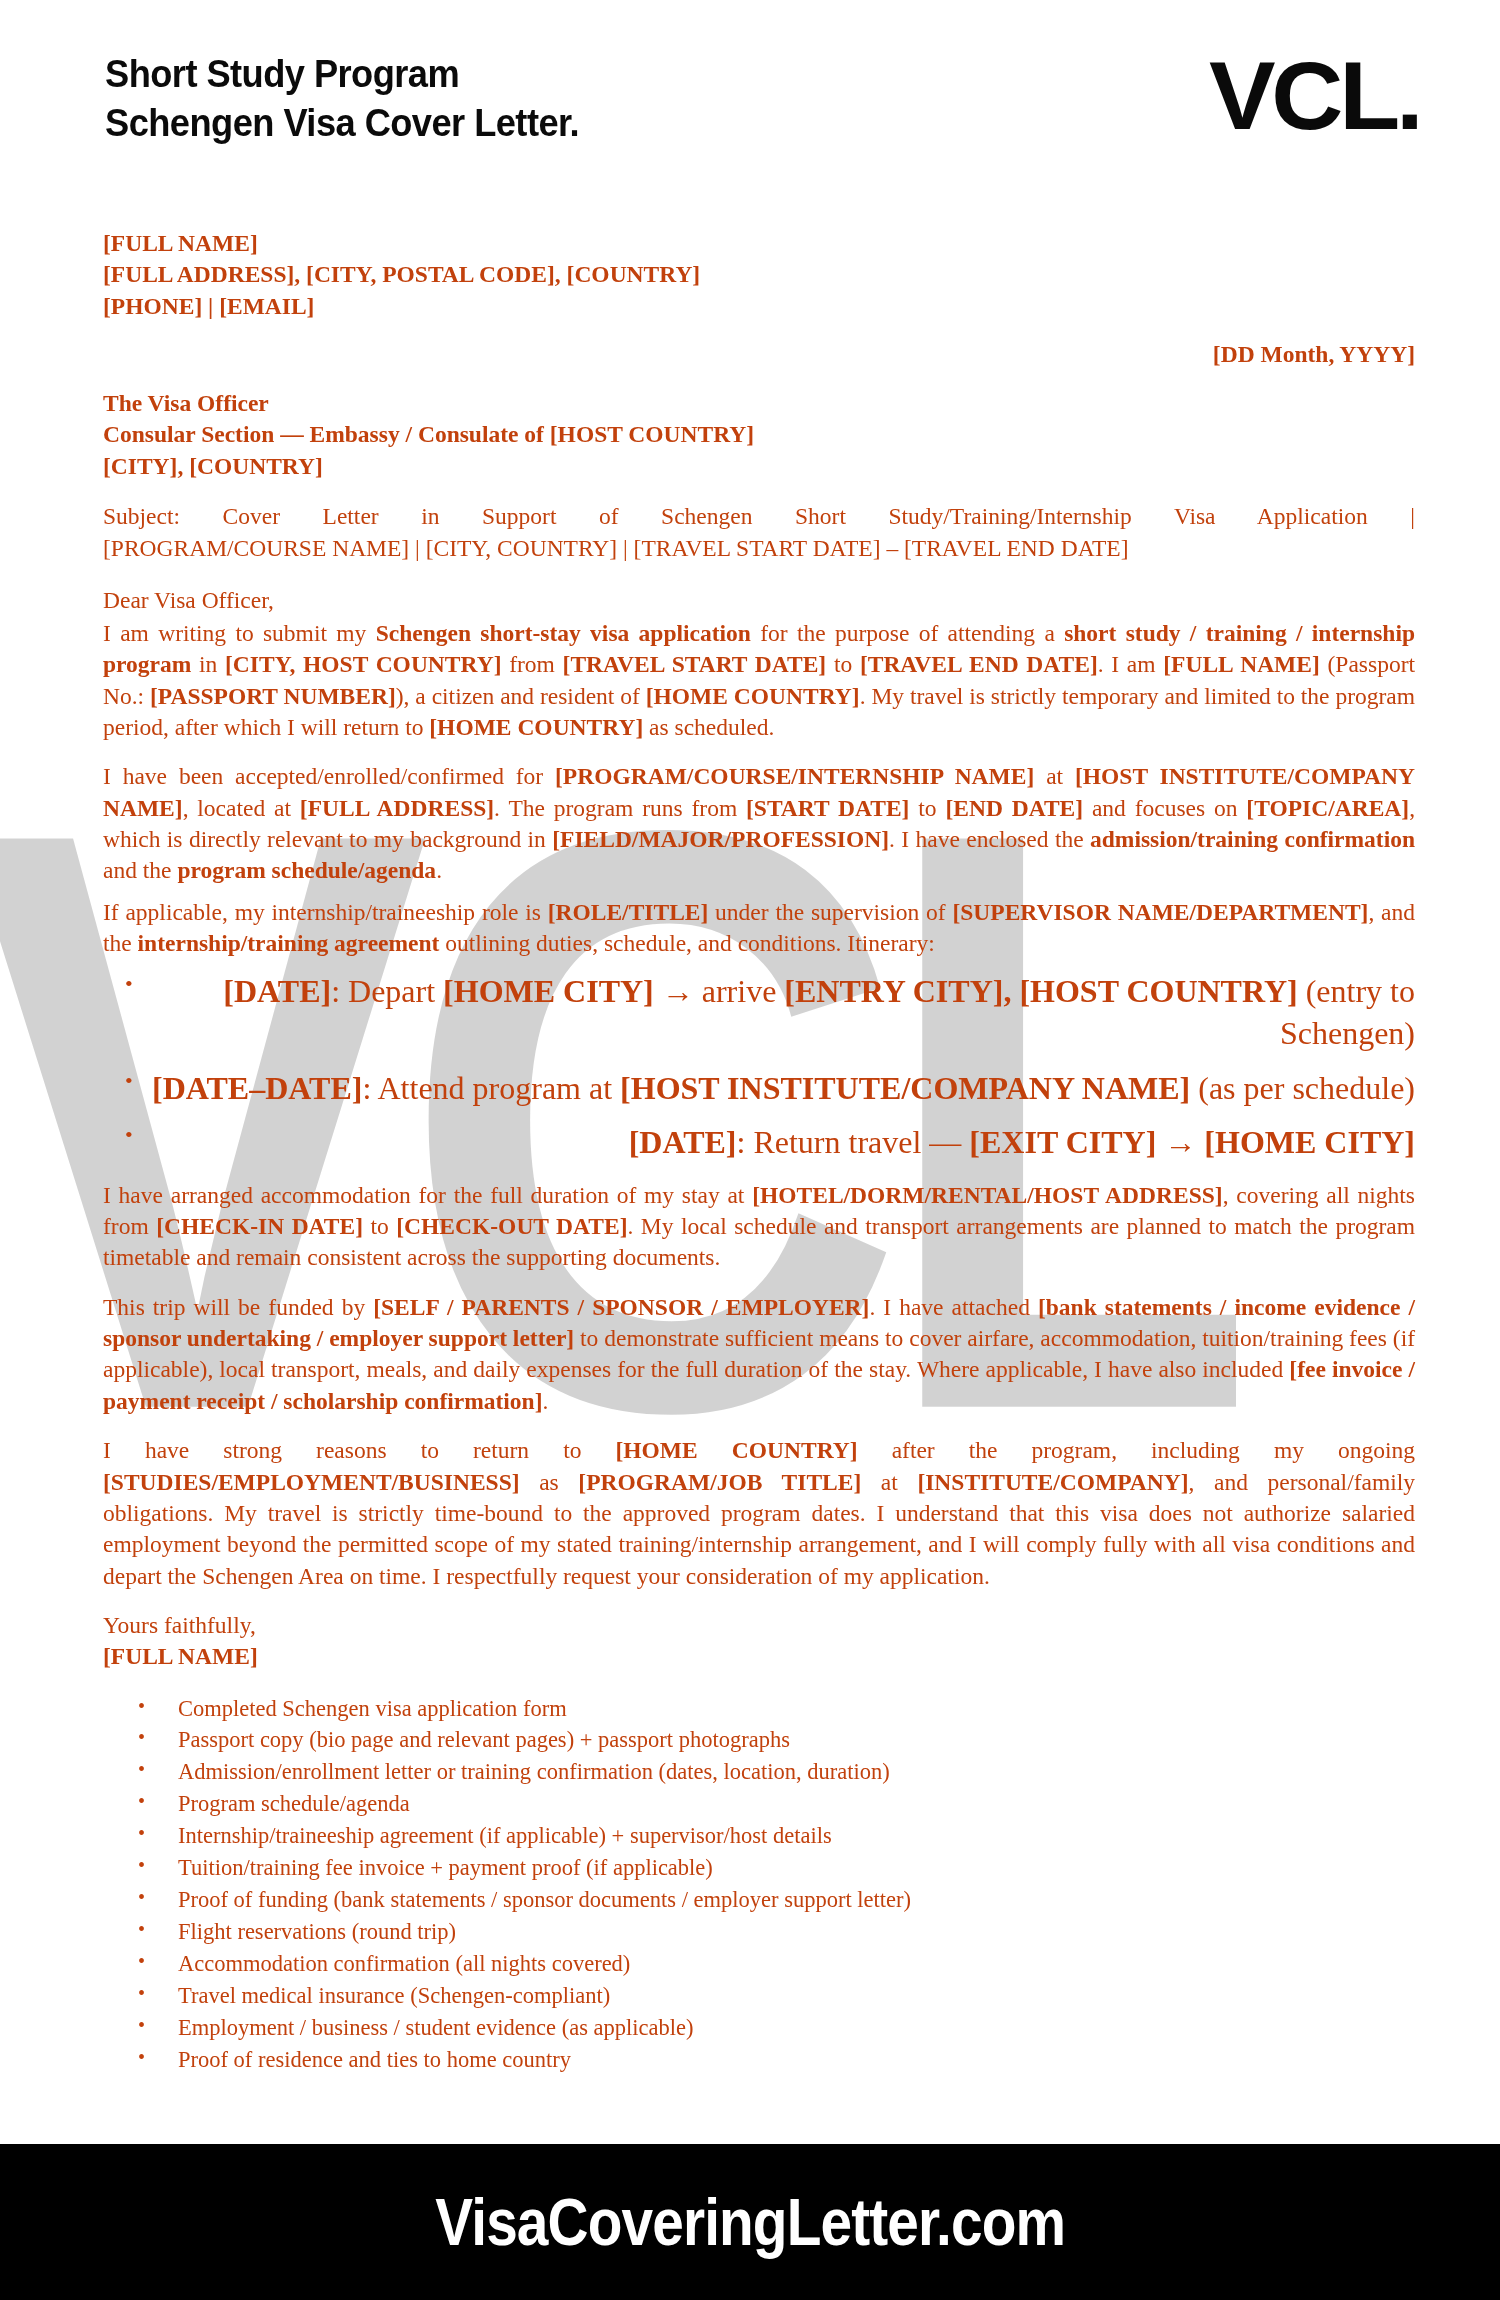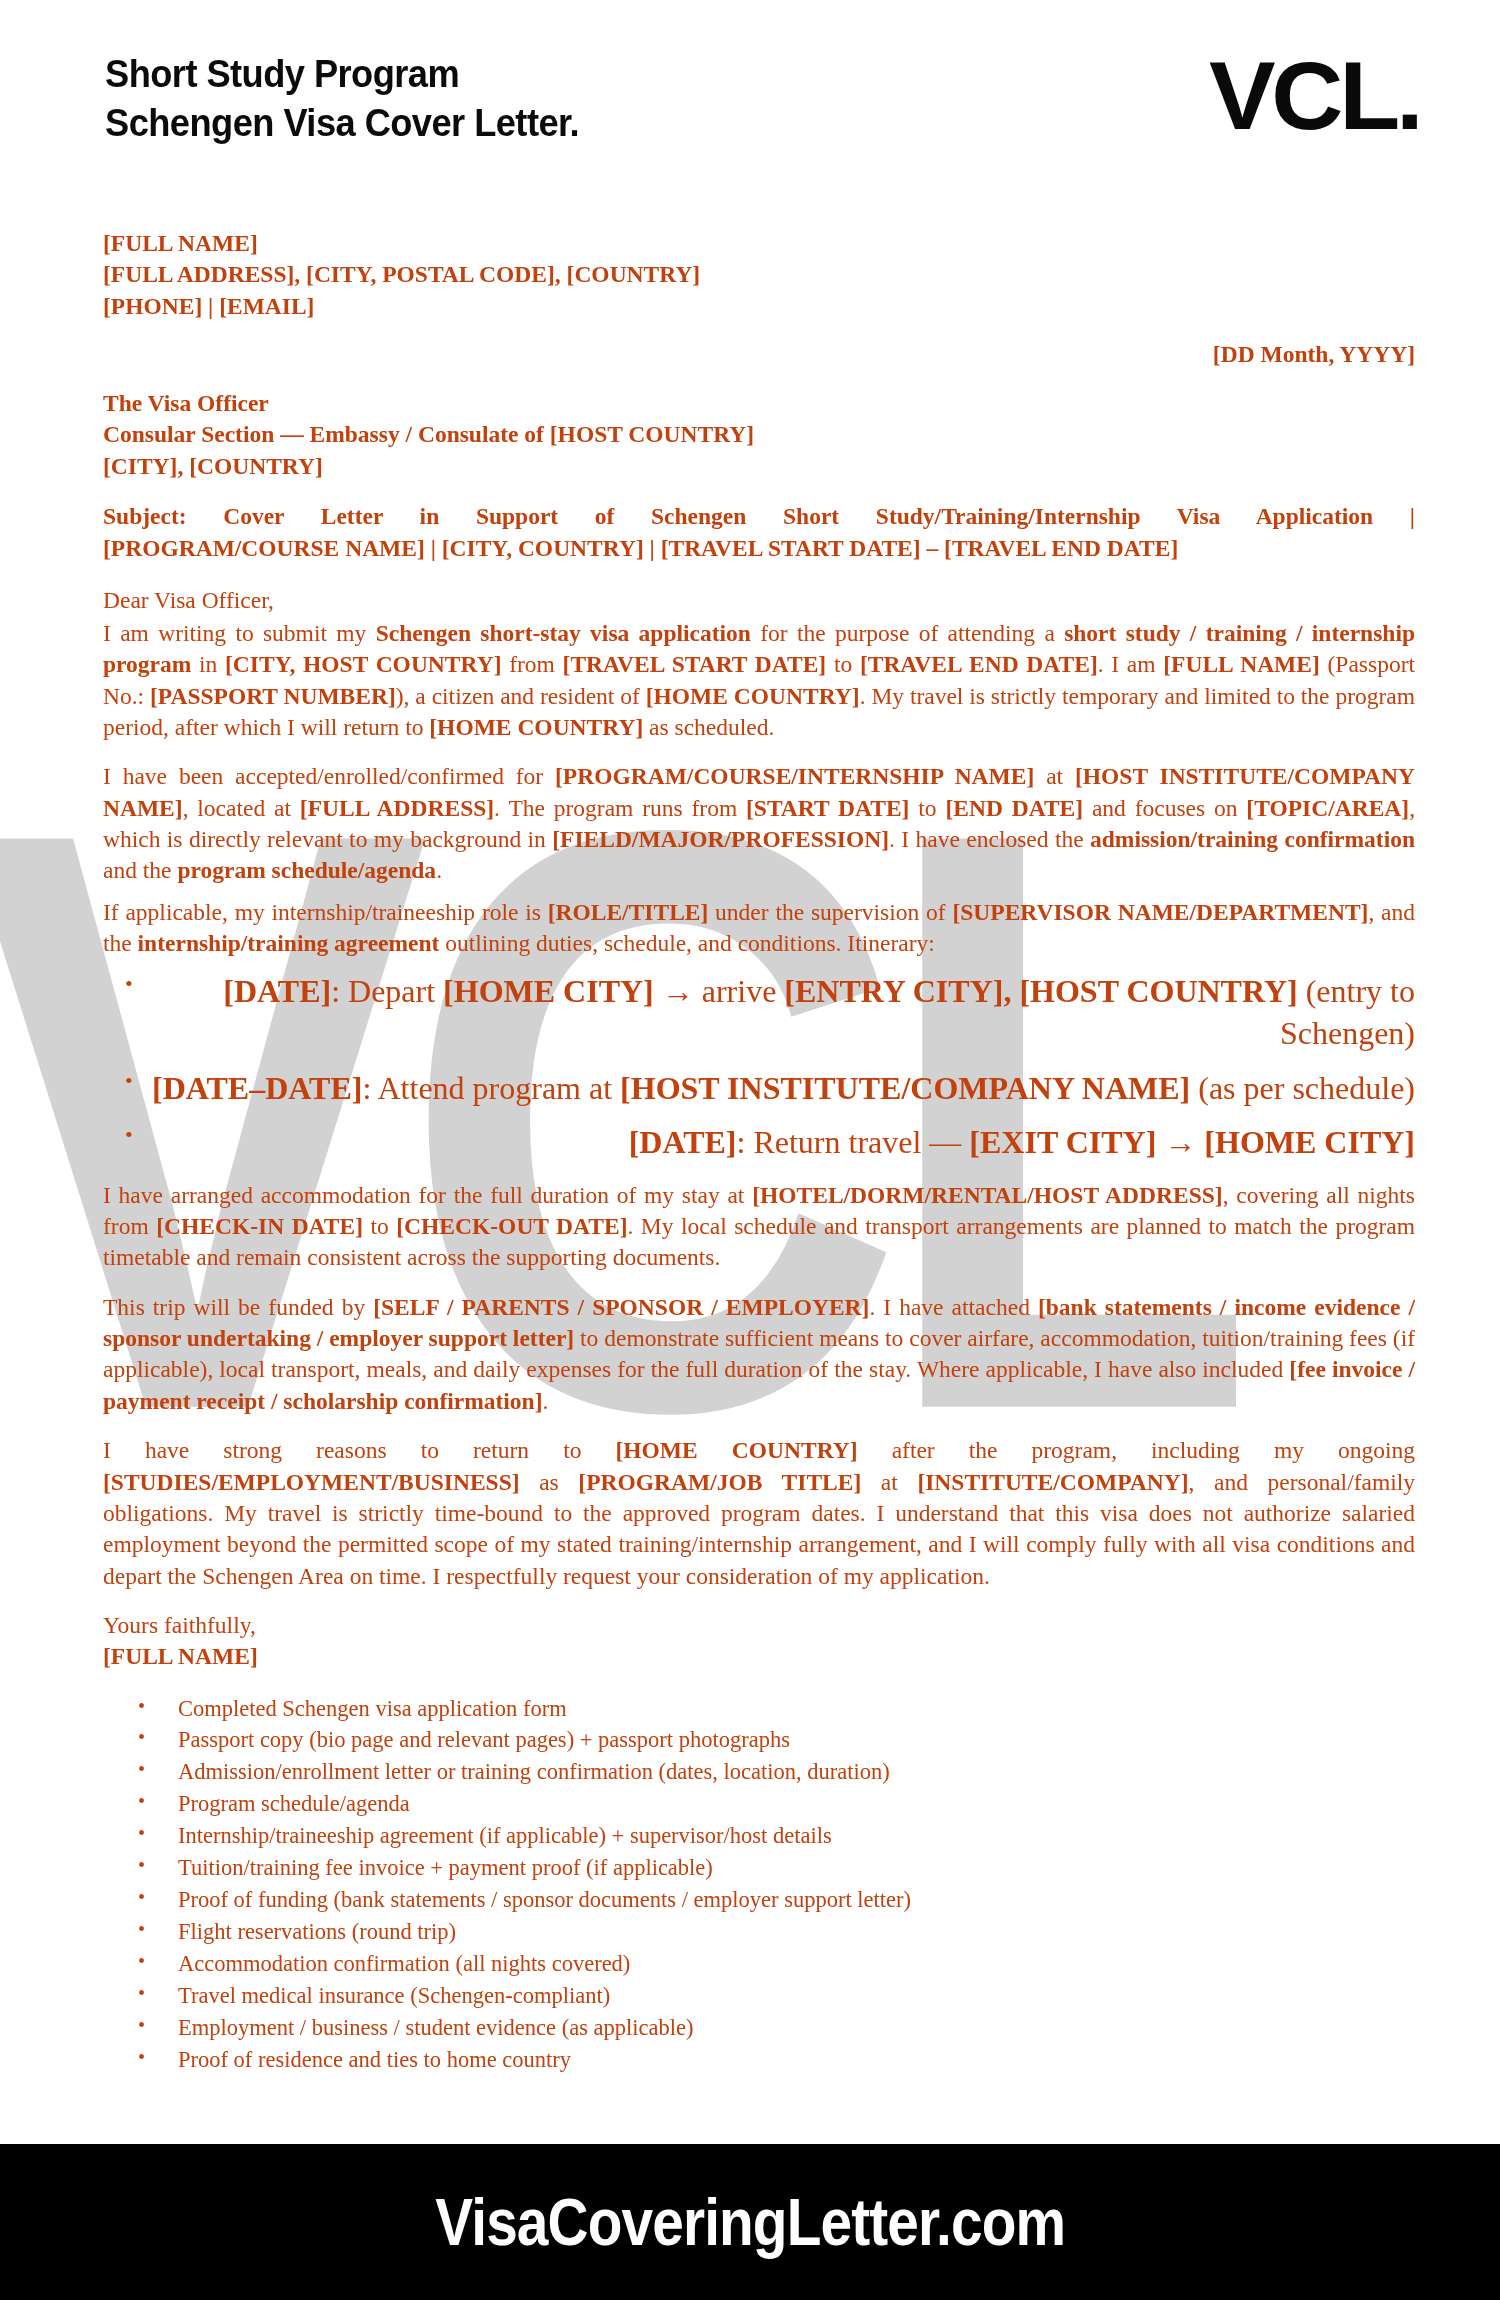--- a/index.html
+++ b/index.html
@@ -52,21 +52,21 @@
   }
   .blk{margin:0 0 17px 0;}
   .ln{display:block;font-size:23.5px;line-height:1.33;}
   .b{font-weight:700;}
   .addr .ln{font-weight:700;font-size:23.5px;line-height:1.33;}
   .dateline{margin:0 0 18px 0;}
   .dateline .ln{font-weight:700;font-size:23.5px;text-align:right;}
   .recipient{margin:0 0 19px 0;}
   .subject{margin:0 0 20px 0;}
   .subject .ln{
-    font-weight:700;font-size:23.5px;line-height:1.36;text-align:justify;
+    font-weight:400;font-size:23.5px;line-height:1.36;text-align:justify;
     text-align-last:justify;
   }
   .subject .ln.last{text-align:left;text-align-last:left;}
 
   .salut{font-size:23.5px;line-height:1.33;margin:0 0 2px 0;}
 
   p.para{
     margin:0 0 18px 0;font-size:23.5px;line-height:1.335;
     text-align:justify;text-justify:inter-word;
   }

